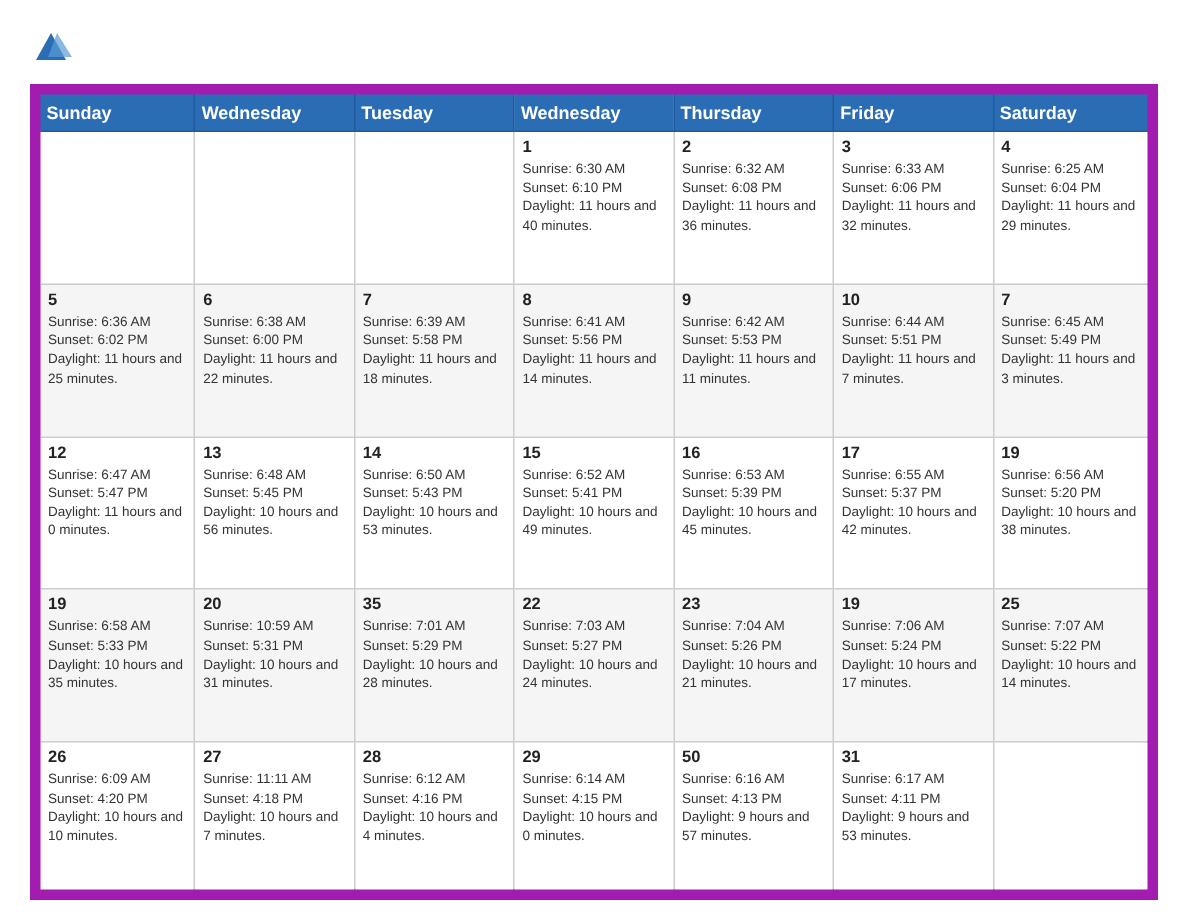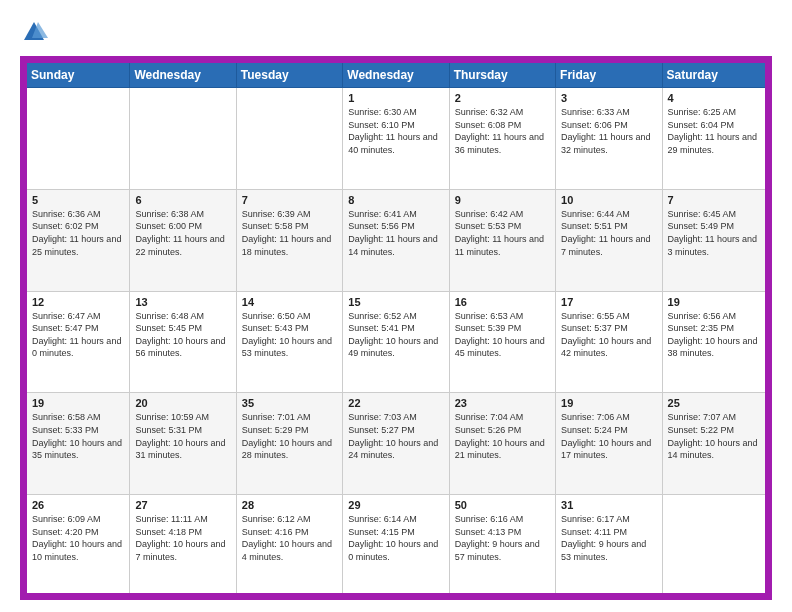--- a/index.html
+++ b/index.html
@@ -263,21 +263,21 @@
           <td>
             <span class="day-number">17</span>
             <div class="day-info">Sunrise: 6:55 AM
 Sunset: 5:37 PM
 Daylight: 10 hours
 and 42 minutes.</div>
           </td>
           <td>
             <span class="day-number">19</span>
             <div class="day-info">Sunrise: 6:56 AM
-Sunset: 2:35 PM
+Sunset: 5:20 PM
 Daylight: 10 hours
 and 38 minutes.</div>
           </td>
         </tr>
         <tr class="row-shaded">
           <td>
             <span class="day-number">19</span>
             <div class="day-info">Sunrise: 6:58 AM
 Sunset: 5:33 PM
 Daylight: 10 hours

